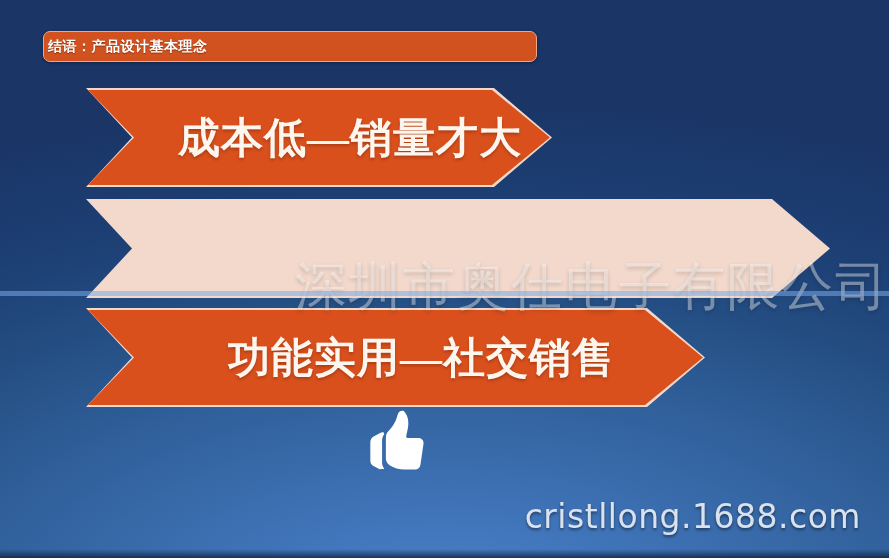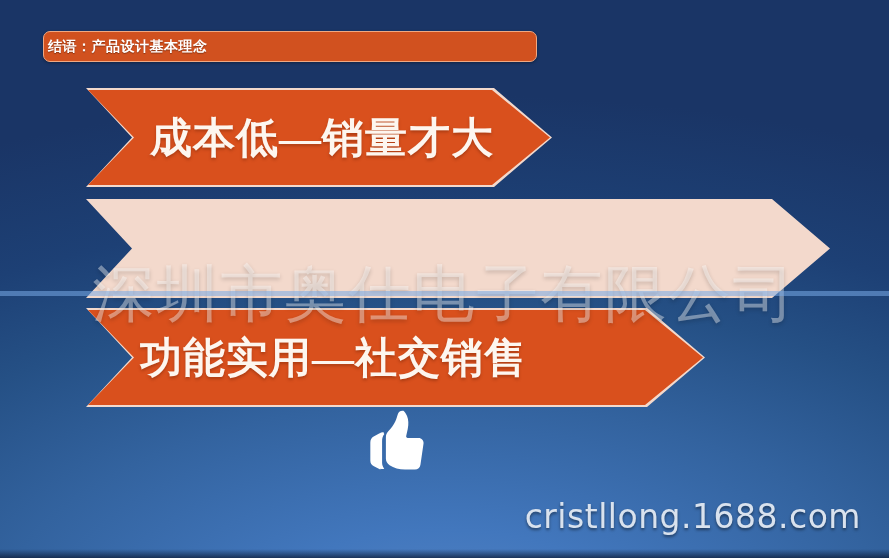--- a/index.html
+++ b/index.html
@@ -56,20 +56,21 @@
 
   
   .chevron {
     position: absolute;
     box-sizing: border-box;
     background: #d9501d;
     display: flex;
     align-items: center;
     -webkit-clip-path: polygon(0 0, calc(100% - 58px) 0, 100% 50%, calc(100% - 58px) 100%, 0 100%, 46px 50%);
     clip-path: polygon(0 0, calc(100% - 58px) 0, 100% 50%, calc(100% - 58px) 100%, 0 100%, 46px 50%);
+    justify-content: center;
   }
   .chevron-outline {
     position: absolute;
     background: #f3d9cc;
     -webkit-clip-path: polygon(0 0, calc(100% - 58px) 0, 100% 50%, calc(100% - 58px) 100%, 0 100%, 46px 50%);
     clip-path: polygon(0 0, calc(100% - 58px) 0, 100% 50%, calc(100% - 58px) 100%, 0 100%, 46px 50%);
   }
   .chevron-label {
     color: #fdf6ef;
     font-family: "Liberation Serif", "DejaVu Serif", serif;
@@ -91,23 +92,23 @@
   #chev1 .chevron-label { font-size: 42px; margin-left: 62px; }
   #chev2 .chevron-label { font-size: 42px; margin-left: 90px; }
   #chev3 .chevron-label { font-size: 42px; margin-left: 52px; }
 
   
   #company-watermark {
     position: absolute;
     left: 0;
     right: 0;
     top: 252px;
-    text-align: center;
+    text-align: right;
     font-family: "DejaVu Sans", "Liberation Sans", sans-serif;
-    font-size: 62px;
+    font-size: 52px;
     font-weight: normal;
     letter-spacing: 2px;
     color: rgba(255,255,255,0.40);
     text-shadow: 0 2px 4px rgba(0,0,0,0.18);
     pointer-events: none;
     white-space: nowrap;
   }
   #watermark-rule {
     position: absolute;
     left: 0;

